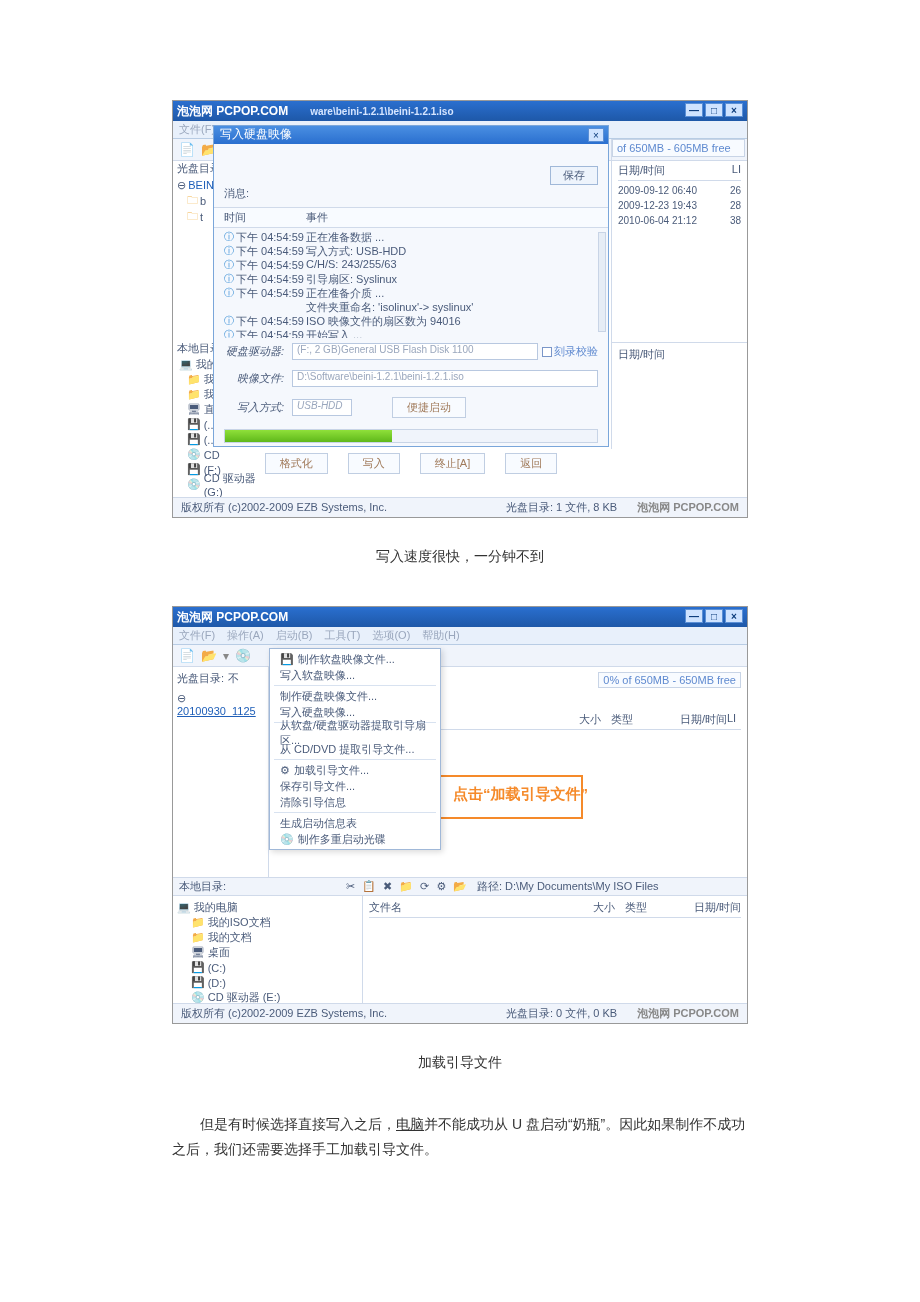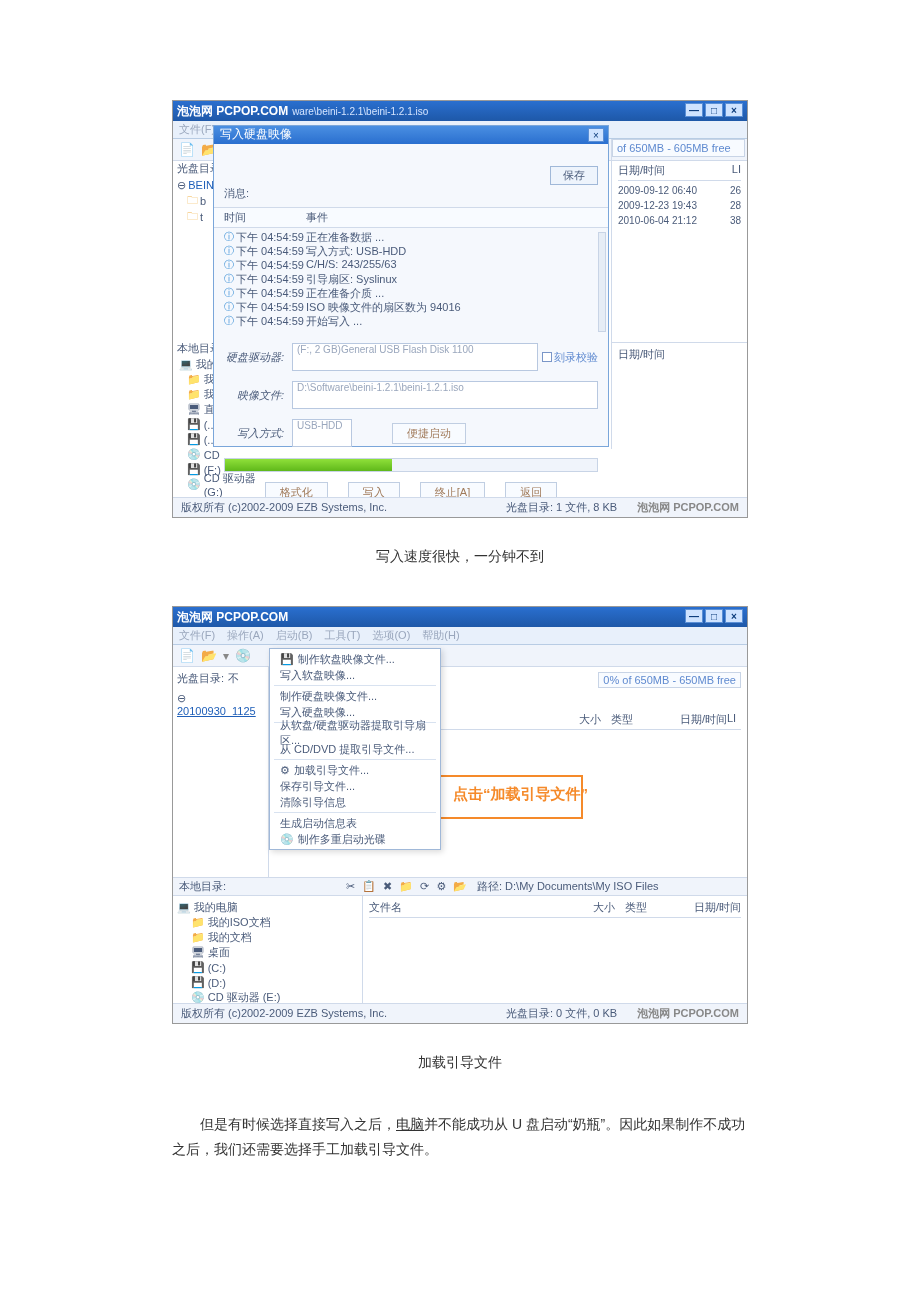--- a/index.html
+++ b/index.html
@@ -33,21 +33,21 @@
   .s1 .listhead { display: flex; font-size: 11px; color: #4a5b7a; padding: 2px 10px; border-top: 1px solid #d0daea; border-bottom: 1px solid #d0daea; background: #f8fbff; }
   .s1 .listhead .c1 { width: 82px; }
   .s1 .logarea { height: 110px; overflow: hidden; position: relative; padding: 2px 10px; font-size: 11px; color: #4a5b7a; }
   .s1 .logrow { display: flex; height: 14px; }
   .s1 .logrow .t { width: 82px; display: flex; align-items: center; gap: 2px; }
   .info-ico { color: #3a8fd6; font-size: 10px; }
   .s1 .logrow .e { flex: 1; }
   .s1 .scroll-handle { position: absolute; right: 2px; top: 4px; width: 8px; height: 100px; background: #e6edf6; border: 1px solid #c8d4e6; }
   .s1 .formrow { display: flex; align-items: center; padding: 5px 10px; font-size: 11px; color: #4a5b7a; }
   .s1 .formrow .flabel { width: 60px; text-align: right; margin-right: 8px; font-style: italic; }
-  .s1 .formrow .finput { border: 1px solid #b8c8e0; background: #fff; height: 28px; padding: 0 4px; font-size: 10px; color: #9aa7bd; flex: 1; }
+  .s1 .formrow .finput { border: 1px solid #b8c8e0; background: #fff; height: 17px; padding: 0 4px; font-size: 10px; color: #9aa7bd; flex: 1; }
   .s1 .formrow .check { margin-left: 4px; color: #5f8ad0; display: flex; align-items: center; gap: 2px; }
   .s1 .progress { margin: 6px 10px; height: 14px; background: #f0f4fb; border: 1px solid #c8d4e6; position: relative; }
   .s1 .progress .bar { position: absolute; left: 0; top: 0; bottom: 0; width: 45%; background: linear-gradient(to bottom, #8fe03a, #5fb81a); }
   .s1 .btnrow { display: flex; gap: 20px; justify-content: center; padding: 4px 0 8px; }
   .s1 .dlgbtn { border: 1px solid #c0cee2; background: #f8fbff; padding: 2px 14px; font-size: 11px; color: #a07a5a; }
   .s1 .lefttree { position: absolute; left: 0; top: 256px; width: 100px; font-size: 11px; color: #4a5b7a; }
   .s1 .lefttree .trow { display: flex; align-items: center; height: 15px; padding-left: 6px; gap: 3px; }
   .s1 .rightpanel { position: absolute; right: 0; top: 38px; width: 136px; height: 310px; font-size: 11px; color: #4a5b7a; border-left: 1px solid #d0daea; }
   .s1 .righttop { border: 1px solid #c8d4e6; background: #f8fbff; padding: 2px 4px; margin: 0 2px 4px 0; font-size: 11px; color: #5f8ad0; }
   .s1 .rightlist { padding: 2px 6px; }
@@ -98,21 +98,21 @@
   .cb { width: 10px; height: 10px; border: 1px solid #7a96c8; display: inline-block; background: #fff; }
 </style>
 </head>
 <body>
 
 <div class="page">
 
   <div class="figure s1">
     <div class="titlebar">
       <span>泡泡网  PCPOP.COM</span>
-      <span style="margin-left:4px;font-weight:normal;color:#d5e5ff;font-size:10px;">ware\beini-1.2.1\beini-1.2.1.iso</span>
+      <span style="margin-left:22px;font-weight:bold;color:#d5e5ff;font-size:10px;">ware\beini-1.2.1\beini-1.2.1.iso</span>
       <div class="wincontrols">
         <div class="winbtn">—</div>
         <div class="winbtn">□</div>
         <div class="winbtn">×</div>
       </div>
     </div>
     <div class="menubar">
       <span>文件(F)</span>
     </div>
     <div class="toolbar">
@@ -215,20 +215,26 @@
               <span>下午 04:54:59</span>
             </span>
             <span class="e">引导扇区: Syslinux</span>
           </div>
         <div class="logrow">
             <span class="t">
               <span class="info-ico">ⓘ</span>
               <span>下午 04:54:59</span>
             </span>
             <span class="e">正在准备介质 ...</span>
+          </div>
+        <div class="logrow">
+            <span class="t">
+              <span></span>
+            </span>
+            <span class="e">文件夹重命名: 'isolinux'-&gt; syslinux'</span>
           </div>
         <div class="logrow">
             <span class="t">
               <span class="info-ico">ⓘ</span>
               <span>下午 04:54:59</span>
             </span>
             <span class="e">ISO 映像文件的扇区数为 94016</span>
           </div>
         <div class="logrow">
             <span class="t">
@@ -246,21 +252,21 @@
             <span class="cb"></span>
             <span>刻录校验</span>
           </span>
       </div>
       <div class="formrow">
         <span class="flabel">映像文件:</span>
         <div class="finput">D:\Software\beini-1.2.1\beini-1.2.1.iso</div>
       </div>
       <div class="formrow">
         <span class="flabel">写入方式:</span>
-        <div class="finput" style="flex:0 0 60px;">USB-HDD</div>
+        <div class="finput" style="flex:0 0 60px;font-style:italic;">USB-HDD</div>
         <button class="dlgbtn" style="margin-left:40px;">便捷启动</button>
       </div>
       <div class="progress">
           <div class="bar"></div>
         </div>
       <div class="btnrow">
         <button class="dlgbtn">格式化</button>
         <button class="dlgbtn">写入</button>
         <button class="dlgbtn">终止[A]</button>
         <button class="dlgbtn">返回</button>

